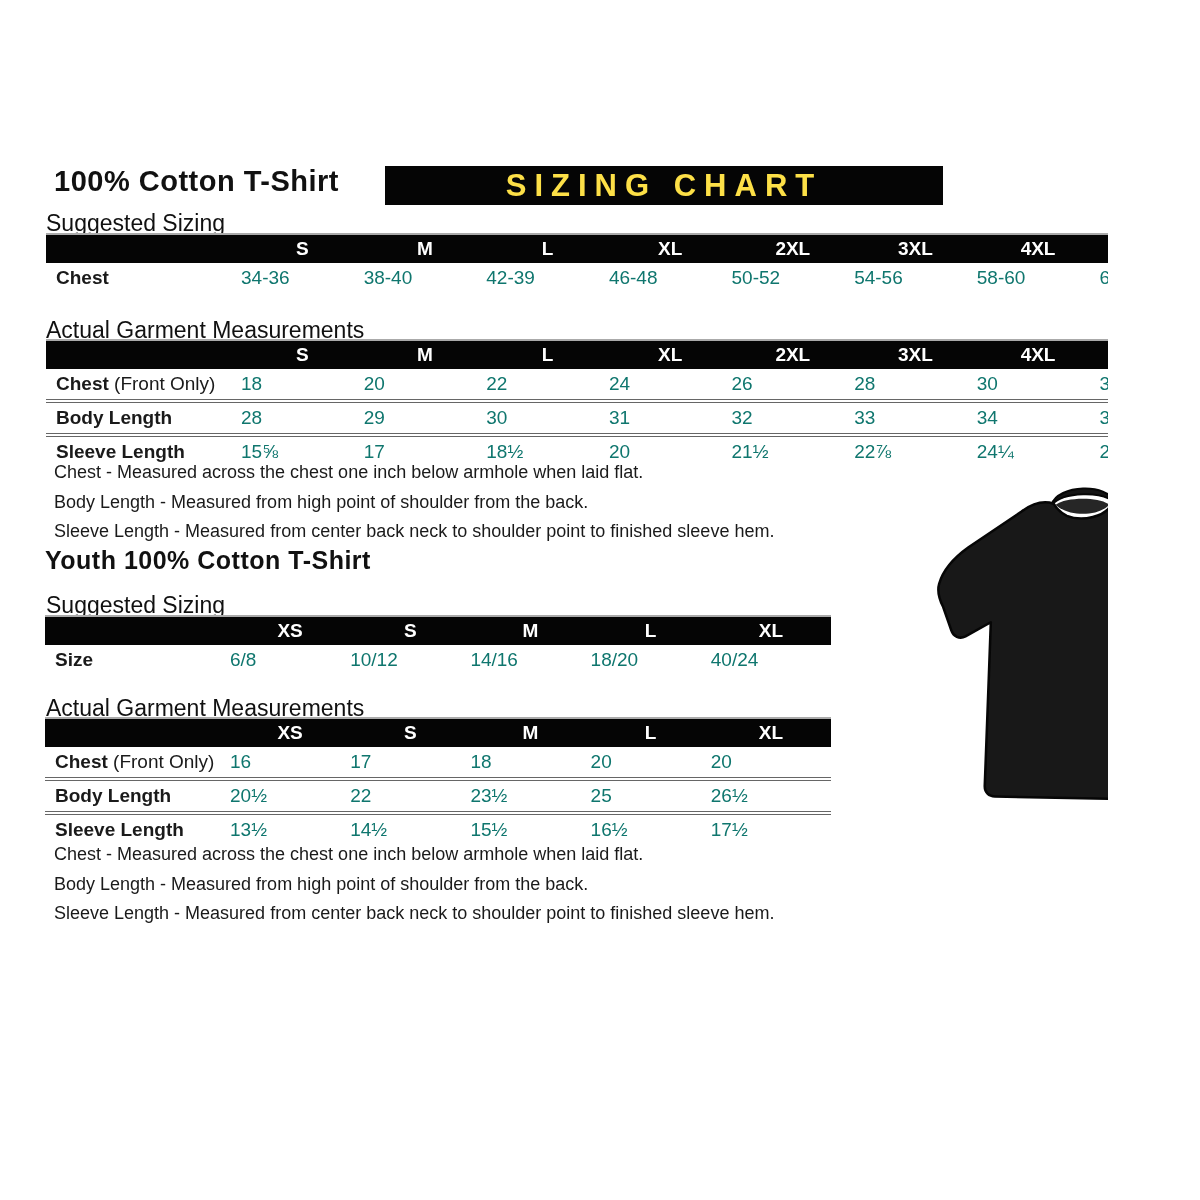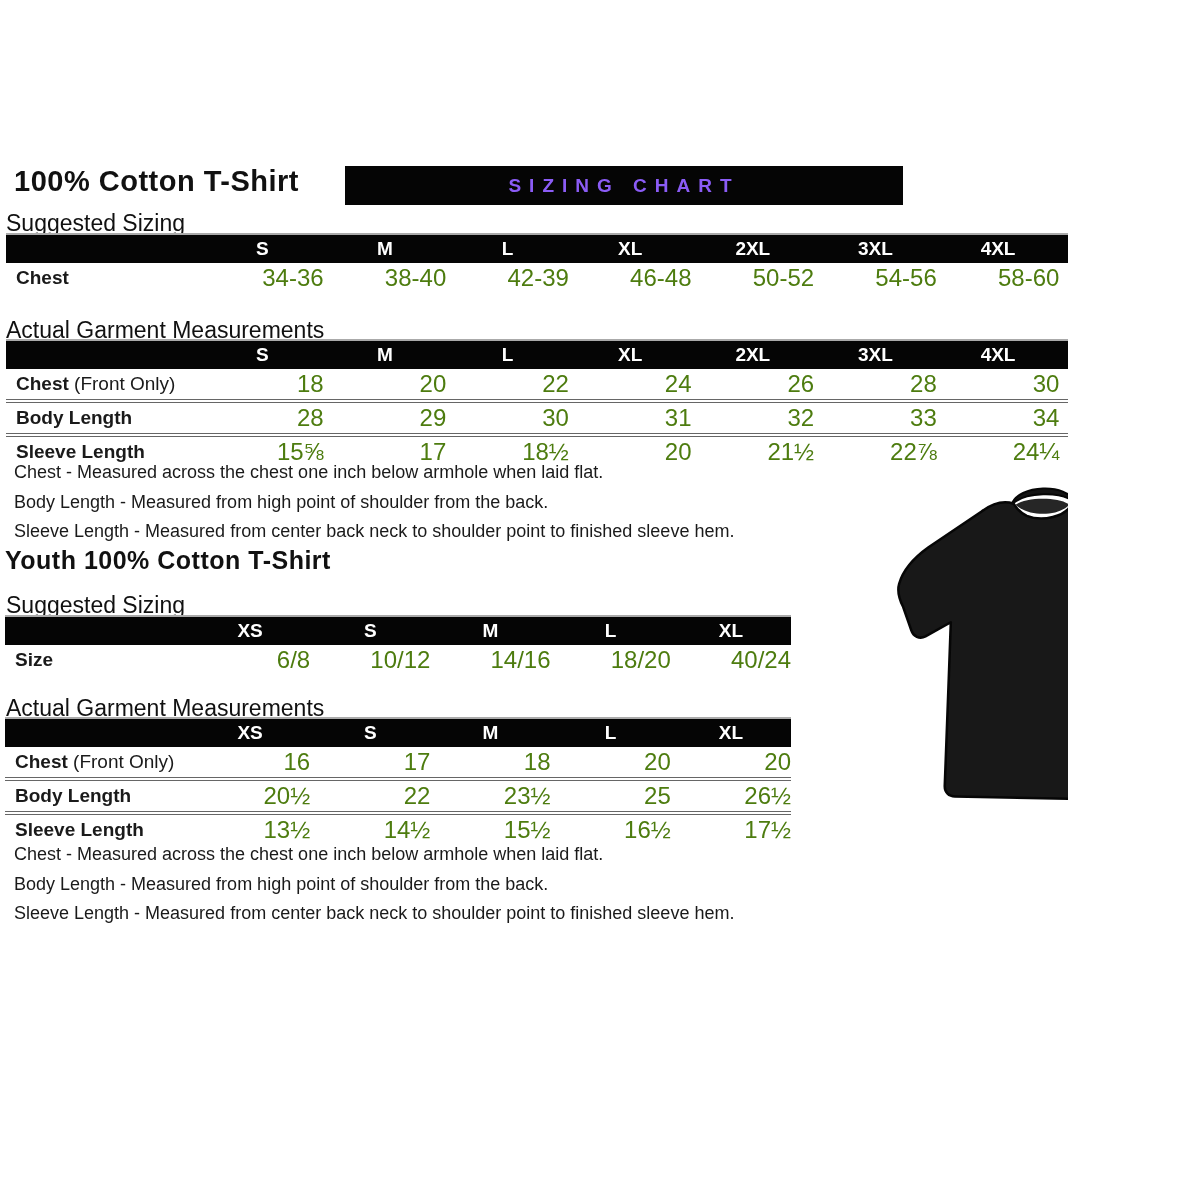--- a/index.html
+++ b/index.html
@@ -4,36 +4,37 @@
 <style>
   html, body { margin: 0; padding: 0; background: #ffffff; }
   .page {
     position: relative;
     width: 1068px;
     height: 1200px;
     background: #ffffff;
     font-family: "Liberation Sans", sans-serif;
     color: #111111;
     overflow: hidden;
+    margin-left: 40px;
   }
   .heading {
     position: absolute;
     font-weight: bold;
     font-size: 29px;
     letter-spacing: 0.5px;
     white-space: nowrap;
   }
   .banner {
     position: absolute;
     left: 345px; top: 166px;
     width: 558px; height: 39px;
     background: #050505;
-    color: #8b5cf6;
+    color: #fde047;
     font-weight: bold;
-    font-size: 19px;
+    font-size: 31px;
     letter-spacing: 8px;
     text-align: center;
     line-height: 39px;
     white-space: nowrap;
   }
   .section-label {
     position: absolute;
     font-size: 23px;
     white-space: nowrap;
   }
@@ -46,25 +47,25 @@
   table.size-table thead th {
     background: #050505;
     color: #ffffff;
     font-size: 19px;
     font-weight: bold;
     height: 28px;
     padding: 0;
     text-align: center;
   }
   table.size-table tbody td {
-    text-align: right;
-    font-size: 24px;
+    text-align: left;
+    font-size: 19px;
     height: 30px;
     padding: 0;
-    color: #4d7c0f;
+    color: #0f766e;
   }
   table.size-table tbody th.row-label {
     text-align: left;
     font-weight: normal;
     font-size: 19px;
     padding: 0 0 0 10px;
     color: #1a1a1a;
     white-space: nowrap;
   }
   table.size-table tbody th.row-label b { font-weight: bold; }

